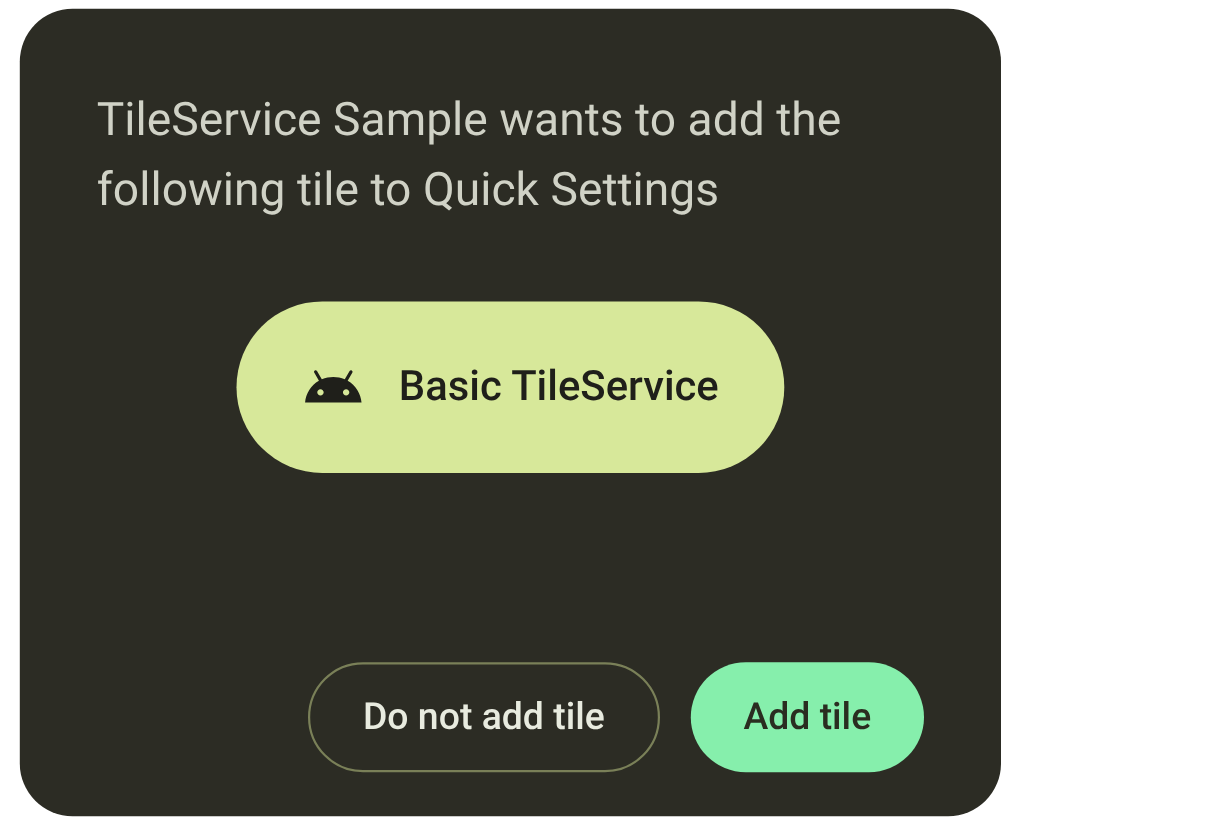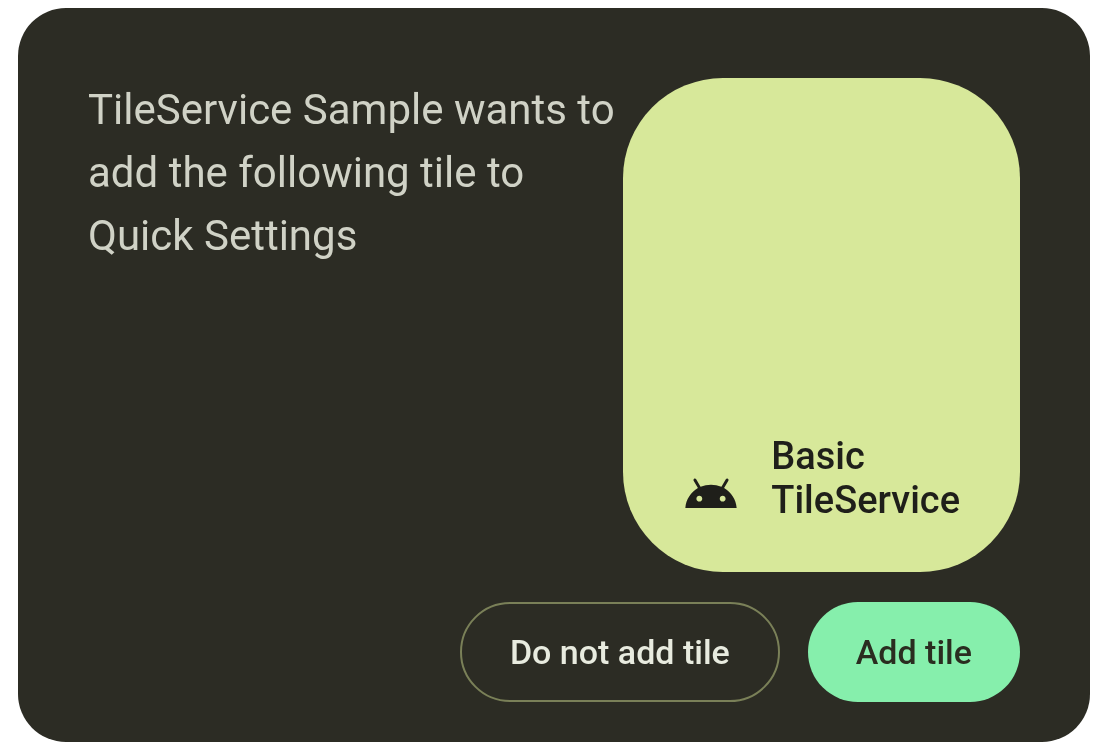--- a/index.html
+++ b/index.html
@@ -15,25 +15,25 @@
       display: flex;
       align-items: flex-start;
       justify-content: flex-start;
       font-family: 'Roboto', -apple-system, BlinkMacSystemFont, sans-serif;
     }
     
     .dialog-card {
       background: #2c2c24;
       border-radius: 48px;
       padding: 70px 70px 50px 70px;
-      width: 1072px;
+      width: 892px;
       height: 734px;
       margin: 8px 0 0 18px;
       display: flex;
-      flex-direction: row;
+      flex-direction: column;
       position: relative;
     }
     
     .dialog-title {
       color: #d0d2c6;
       font-size: 42px;
       font-weight: 400;
       line-height: 1.5;
       margin-bottom: 70px;
     }
@@ -42,21 +42,21 @@
       display: flex;
       justify-content: center;
       margin-bottom: 120px;
     }
     
     .tile-preview {
       background: #d7e89a;
       border-radius: 100px;
       padding: 50px 60px;
       display: flex;
-      align-items: flex-end;
+      align-items: center;
       gap: 32px;
     }
     
     .tile-icon {
       width: 56px;
       height: 56px;
       display: flex;
       align-items: center;
       justify-content: center;
     }

